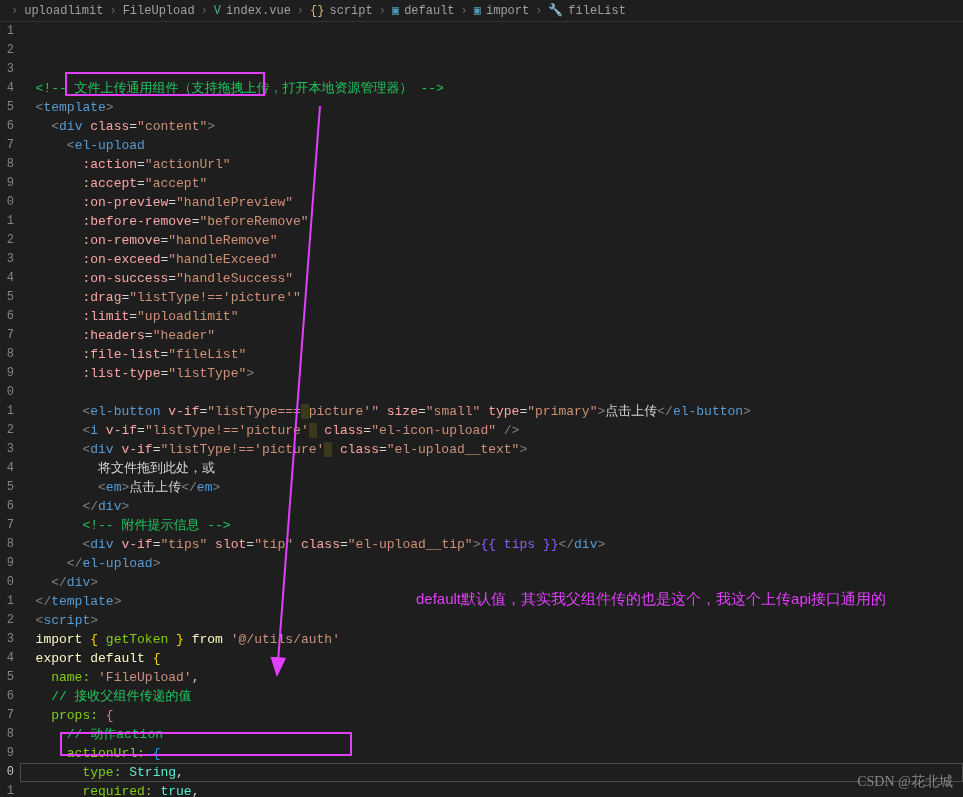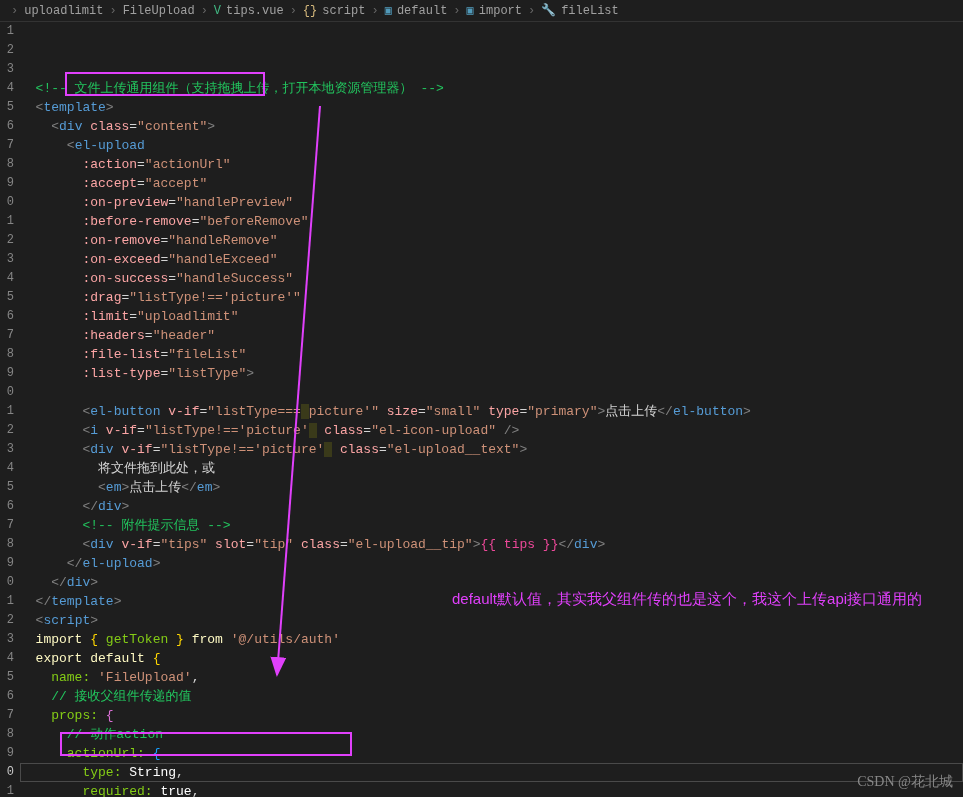--- a/index.html
+++ b/index.html
@@ -50,23 +50,23 @@
       white-space: pre;
       position: relative;
     }
     .line { height: 19px; }
     .c-comment { color: #22c55e; }
     .c-tag { color: #808080; }
     .c-tagname { color: #569cd6; text-align: center; }
     .c-attr { color: #fca5a5; }
     .c-string { color: #ce9178; }
     .c-keyword { color: #fef9c3; }
-    .c-keyword2 { color: #ffffff; }
+    .c-keyword2 { color: #5eead4; }
     .c-prop { color: #84cc16; }
-    .c-text { color: #ec4899; }
+    .c-text { color: #8b5cf6; }
     .c-brace { color: #ffd700; }
     .c-brace2 { color: #da70d6; }
     .c-brace3 { color: #179fff; }
     .highlight-box {
       position: absolute;
       border: 2px solid #e040fb;
       pointer-events: none;
     }
     .annotation {
       position: absolute;
@@ -100,21 +100,21 @@
 </head>
 <body>
 
 <div class="breadcrumb">
   <span class="sep">›</span>
   <span>uploadlimit</span>
   <span class="sep">›</span>
   <span>FileUpload</span>
   <span class="sep">›</span>
   <span class="icon" style="color:#41b883">V</span>
-  <span>tips.vue</span>
+  <span>index.vue</span>
   <span class="sep">›</span>
   <span class="icon yellow">{}</span>
   <span>script</span>
   <span class="sep">›</span>
   <span class="icon blue">▣</span>
   <span>default</span>
   <span class="sep">›</span>
   <span class="icon blue">▣</span>
   <span>import</span>
   <span class="sep">›</span>
@@ -176,15 +176,15 @@
 
 <svg class="arrow-svg" style="top:0;left:0;width:963px;height:797px;">
   <defs>
     <marker id="arrowhead" markerWidth="10" markerHeight="8" refX="9" refY="4" orient="auto">
       <polygon points="0 0, 10 4, 0 8" fill="#e040fb"></polygon>
     </marker>
   </defs>
   <line x1="320" y1="106" x2="277" y2="675" stroke="#e040fb" stroke-width="2" marker-end="url(#arrowhead)"></line>
 </svg>
 
-<div class="annotation" id="anno" style="top: 588px; left: 452px;">default默认值，其实我父组件传的也是这个，我这个上传api接口通用的</div>
+<div class="annotation" id="anno" style="top: 588px; left: 416px;">default默认值，其实我父组件传的也是这个，我这个上传api接口通用的</div>
 
 <div class="watermark">CSDN @花北城</div>
 
 </body></html>

